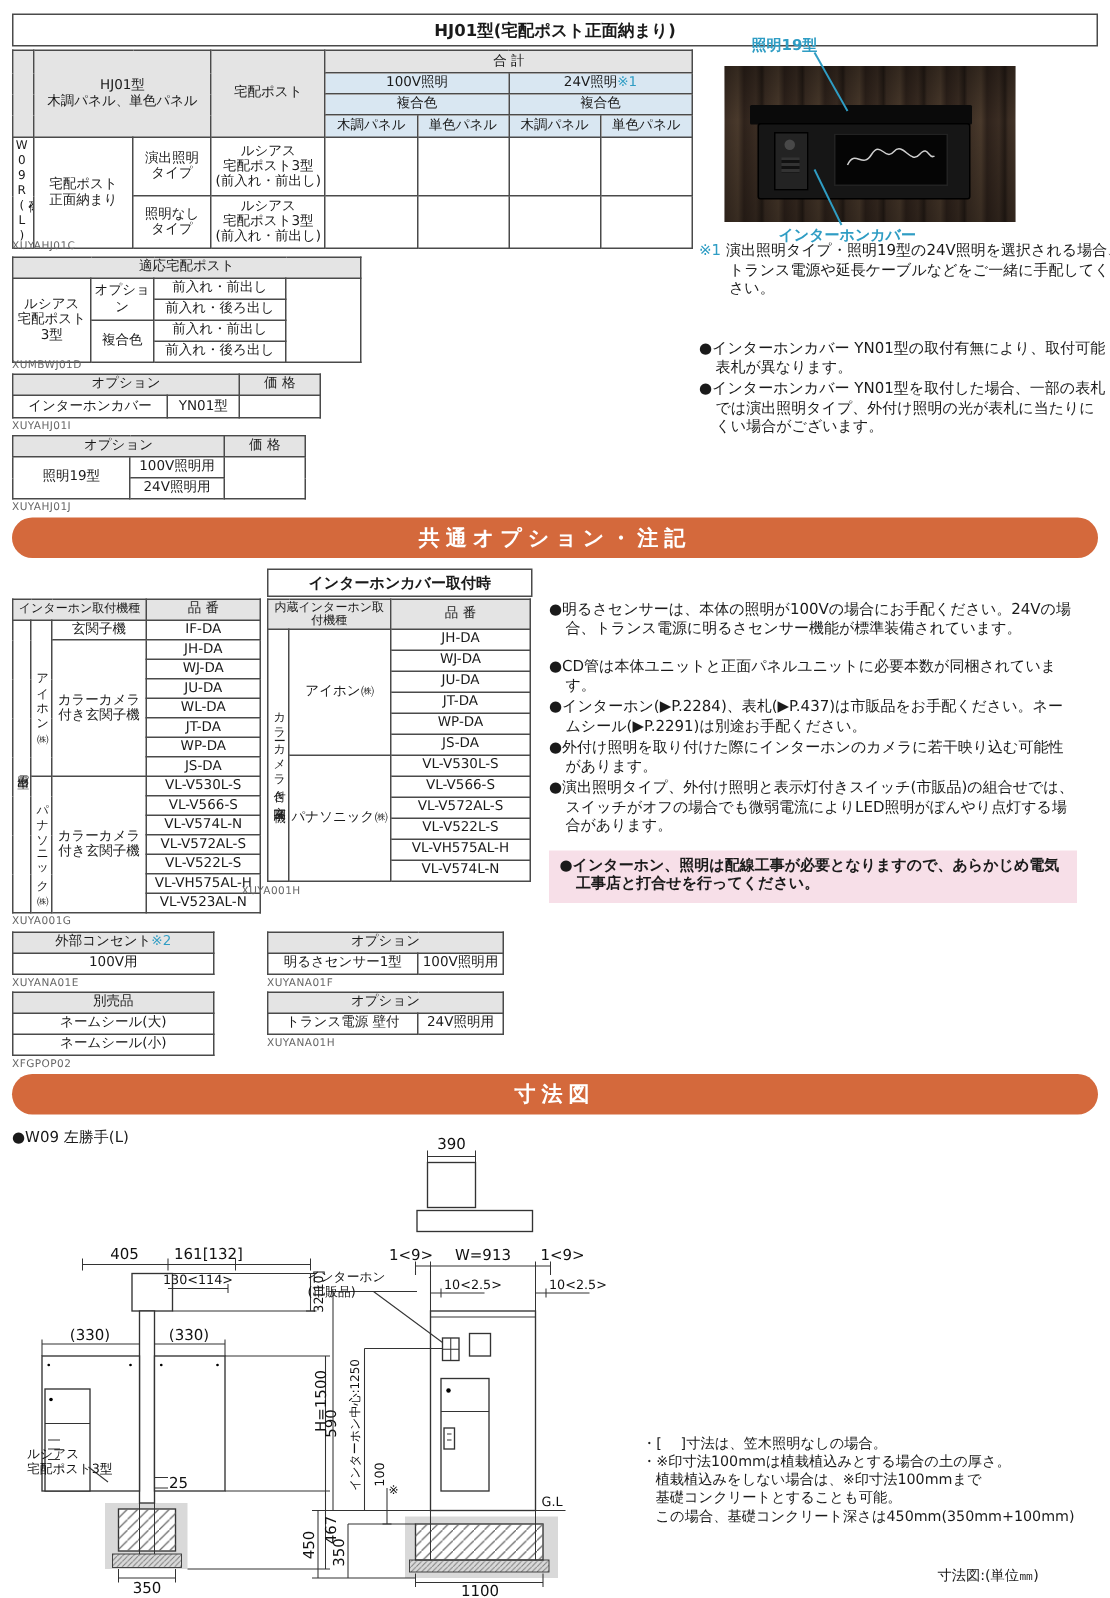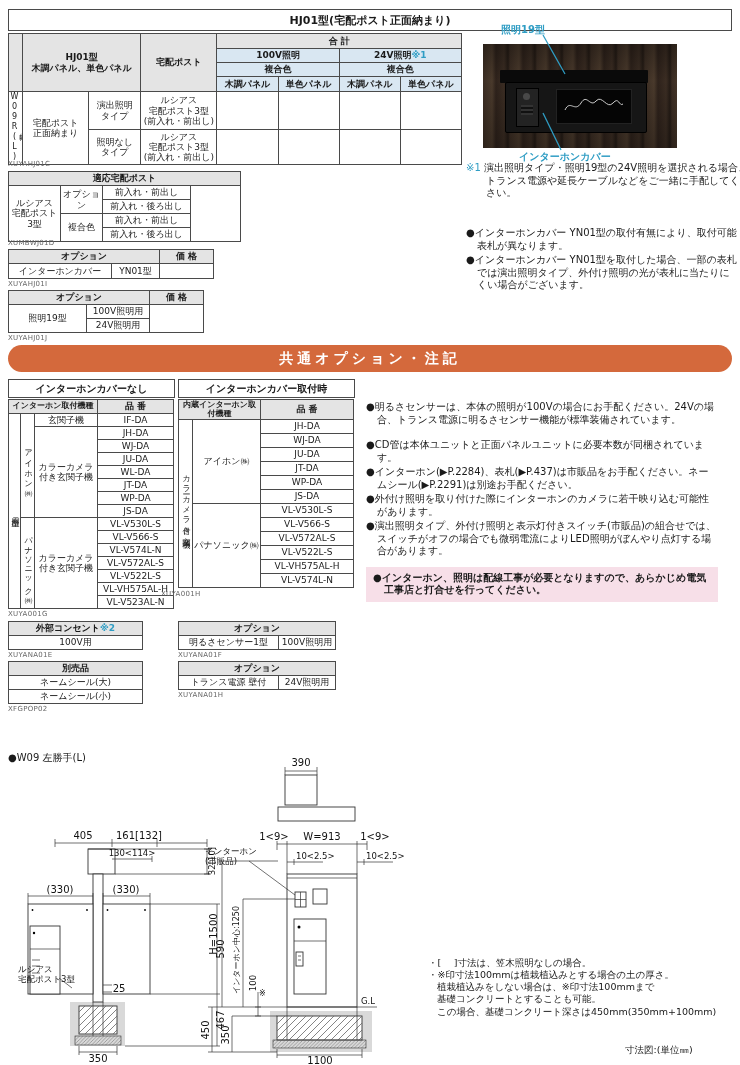--- a/index.html
+++ b/index.html
@@ -2,21 +2,21 @@
 <html><head>
 <meta charset="utf-8">
 <style>
   html,body{margin:0;padding:0;background:#fff}
   .page{position:relative;width:740px;height:1065px;background:#fff;overflow:hidden;
         font-family:"DejaVu Sans","Liberation Sans",sans-serif;color:#1a1a1a}
   .abs{position:absolute}
   table.t{border-collapse:collapse;table-layout:fixed}
   .t th,.t td{border:1px solid #4a4a4a;font-size:9px;line-height:1.12;text-align:center;
               vertical-align:middle;padding:0 1px;overflow:hidden}
-  .t th{font-weight:bold}
+  .t th{font-weight:normal}
   .g{background:#e4e4e4}
   .b{background:#d9e7f2}
   .pre{white-space:pre-line}
   .vtx{writing-mode:vertical-rl;text-orientation:upright;letter-spacing:1px;line-height:1;display:inline-block}
   .code{position:absolute;font-size:7px;color:#666;letter-spacing:.3px}
   .titlebox{position:absolute;border:1px solid #4a4a4a;background:#fff;font-weight:bold;
             font-size:10px;display:flex;align-items:center;justify-content:center}
   .banner{position:absolute;left:8px;width:724px;height:27px;background:#d4693c;border-radius:14px;
           color:#fff;font-weight:bold;font-size:14px;letter-spacing:4px;
           display:flex;align-items:center;justify-content:center}
@@ -217,23 +217,20 @@
   </div>
   <div class="abs note" style="left:466px;top:227px;width:272px">
     <div class="bullet">●インターホンカバー YN01型の取付有無により、取付可能表札が異なります。</div>
     <div class="bullet">●インターホンカバー YN01型を取付した場合、一部の表札では演出照明タイプ、外付け照明の光が表札に当たりにくい場合がございます。</div>
   </div>
 
   <div class="banner" style="top:345px">
     <span>共通オプション・注記</span>
   </div>
 
-  <div class="titlebox" style="left:8px;top:379px;width:165px;height:17px">
-    <span>インターホンカバーなし</span>
-  </div>
   <table class="t abs" style="left:8px;top:399px;width:165px">
     <colgroup>
         <col style="width:12px">
         <col style="width:14px">
         <col style="width:63px">
         <col style="width:76px">
       </colgroup>
     <tbody>
         <tr>
           <th class="g" colspan="3" style="height:13px;font-size:8px">インターホン取付機種</th>
@@ -416,20 +413,23 @@
     <div class="bullet mb">●明るさセンサーは、本体の照明が100Vの場合にお手配ください。24Vの場合、トランス電源に明るさセンサー機能が標準装備されています。</div>
     <div class="bullet">●CD管は本体ユニットと正面パネルユニットに必要本数が同梱されています。</div>
     <div class="bullet">●インターホン(▶P.2284)、表札(▶P.437)は市販品をお手配ください。ネームシール(▶P.2291)は別途お手配ください。</div>
     <div class="bullet">●外付け照明を取り付けた際にインターホンのカメラに若干映り込む可能性があります。</div>
     <div class="bullet">●演出照明タイプ、外付け照明と表示灯付きスイッチ(市販品)の組合せでは、スイッチがオフの場合でも微弱電流によりLED照明がぼんやり点灯する場合があります。</div>
     <div class="warnbox">
       <div class="bullet" style="margin:0">●インターホン、照明は配線工事が必要となりますので、あらかじめ電気工事店と打合せを行ってください。</div>
     </div>
   </div>
 
+  <div class="banner" style="top:716px">
+    <span>寸法図</span>
+  </div>
   <div class="abs" style="left:8px;top:751px;font-size:10px">●W09 左勝手(L)</div>
 
   <svg class="abs" style="left:15px;top:754px" width="400" height="311" viewBox="0 0 400 311">
     <defs>
       <pattern id="h6" width="7" height="7" patternUnits="userSpaceOnUse">
           <path d="M0,7 L7,0" stroke="#666" stroke-width="0.8"></path>
         </pattern>
       <pattern id="h3" width="3.5" height="3.5" patternUnits="userSpaceOnUse">
           <path d="M0,3.5 L3.5,0" stroke="#777" stroke-width="0.6"></path>
         </pattern>

